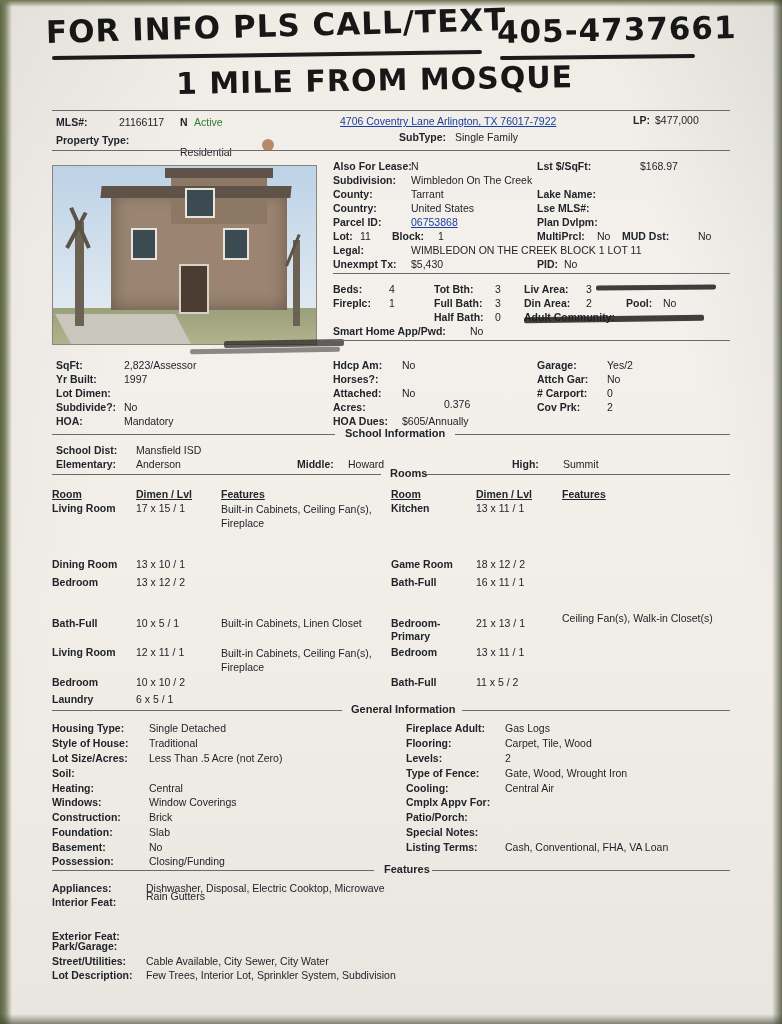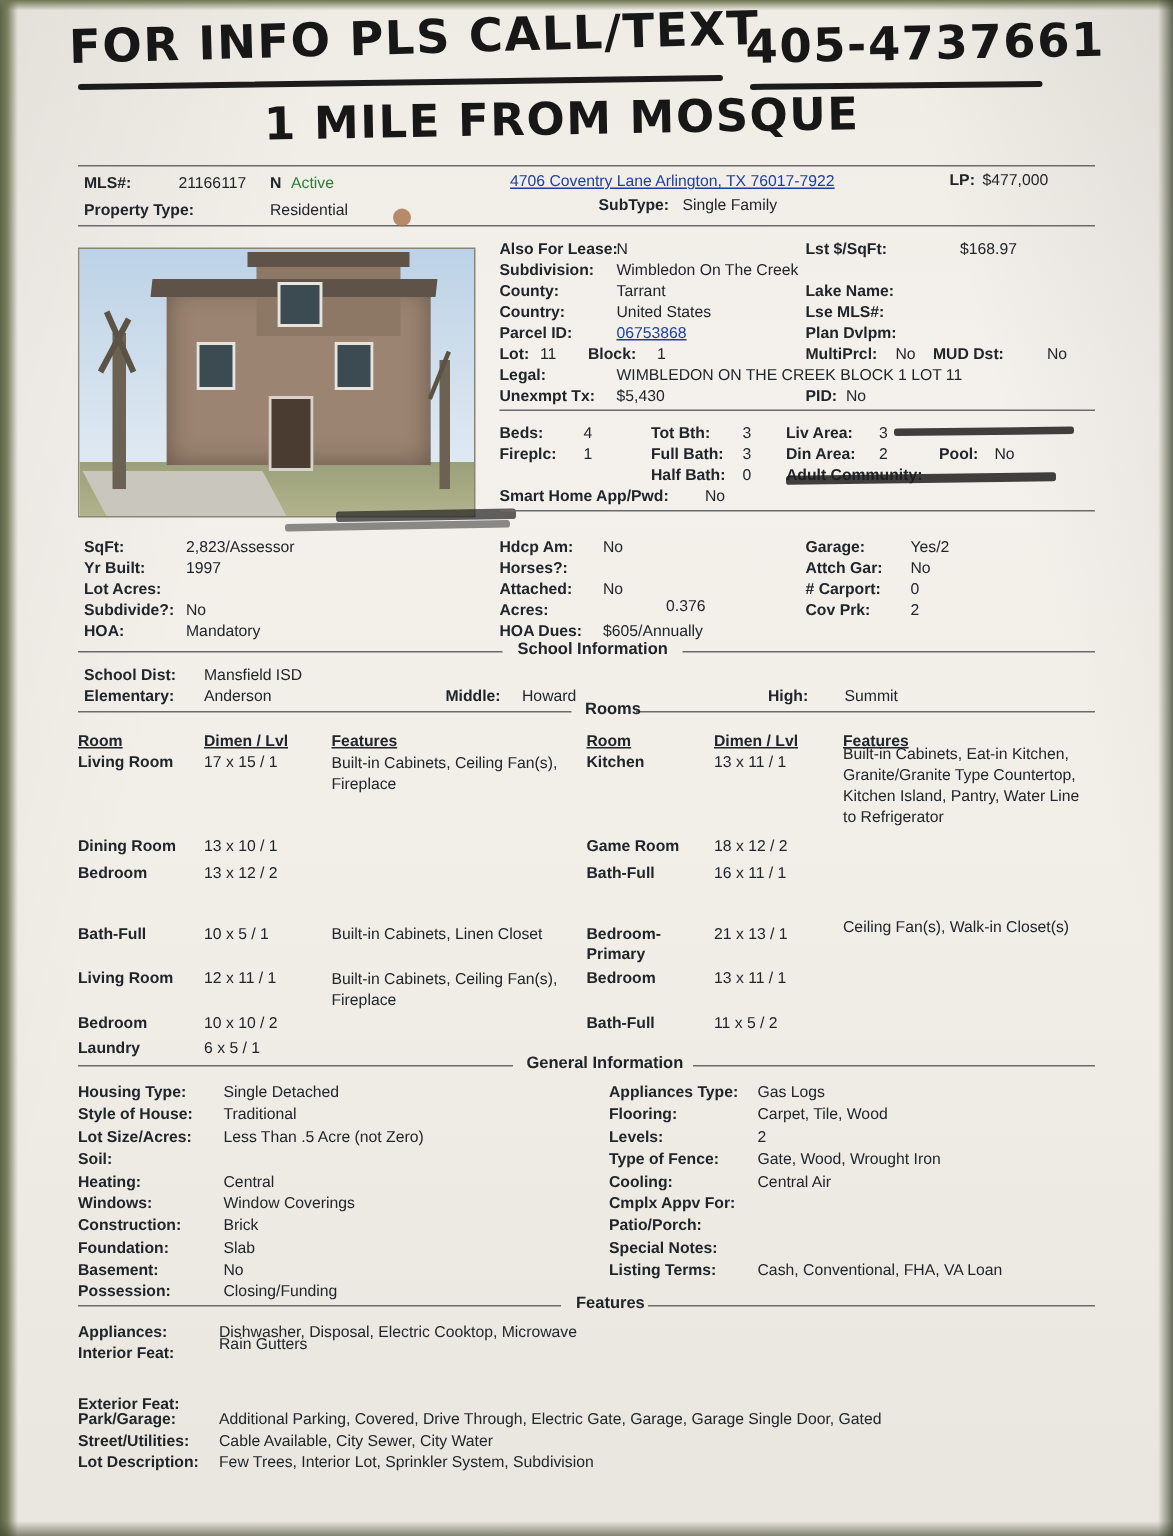--- a/index.html
+++ b/index.html
@@ -86,21 +86,21 @@
     <div class="rule" style="left:52px;top:110px;width:678px;"></div>
     <div class="t b" style="left:56px;top:116px;">MLS#:</div>
     <div class="t" style="left:119px;top:116px;">21166117</div>
     <div class="t b" style="left:180px;top:116px;">N</div>
     <div class="t green" style="left:194px;top:116px;">Active</div>
     <div class="t link" style="left:340px;top:115px;">4706 Coventry Lane Arlington, TX 76017-7922</div>
     <div class="t b" style="left:633px;top:114px;">LP:</div>
     <div class="t" style="left:655px;top:114px;">$477,000</div>
 
     <div class="t b" style="left:56px;top:134px;">Property Type:</div>
-    <div class="t" style="left:136px;top:134px;padding-left:44px;">Residential</div>
+    <div class="t" style="left:136px;top:146px;padding-left:44px;">Residential</div>
     <div class="t b" style="left:399px;top:131px;">SubType:</div>
     <div class="t" style="left:455px;top:131px;">Single Family</div>
     <div class="rule" style="left:52px;top:150px;width:678px;"></div>
 
     <div style="position:absolute;left:262px;top:139px;width:12px;height:12px;border-radius:50%;background:#a9714a;opacity:.8;"></div>
 
     <div id="photo">
       <div class="sky"></div>
       <div class="lawn"></div>
       <div class="drive"></div>
@@ -180,21 +180,21 @@
     <div class="smudge" style="left:524px;top:316px;width:180px;height:6px;transform:rotate(-0.8deg);"></div>
     <div class="smudge" style="left:224px;top:340px;width:120px;height:7px;opacity:0.7;transform:rotate(-1deg);"></div>
     <div class="smudge" style="left:190px;top:348px;width:150px;height:5px;opacity:0.5;transform:rotate(-1deg);"></div>
 
     <div class="rule" style="left:333px;top:340px;width:397px;"></div>
 
     <div class="t b" style="left:56px;top:359px;">SqFt:</div>
     <div class="t" style="left:124px;top:359px;">2,823/Assessor</div>
     <div class="t b" style="left:56px;top:373px;">Yr Built:</div>
     <div class="t" style="left:124px;top:373px;">1997</div>
-    <div class="t b" style="left:56px;top:387px;">Lot Acres:</div>
+    <div class="t b" style="left:56px;top:387px;">Lot Dimen:</div>
     <div class="t b" style="left:56px;top:401px;">Subdivide?:</div>
     <div class="t" style="left:124px;top:401px;">No</div>
     <div class="t b" style="left:56px;top:415px;">HOA:</div>
     <div class="t" style="left:124px;top:415px;">Mandatory</div>
 
     <div class="t b" style="left:333px;top:359px;">Hdcp Am:</div>
     <div class="t" style="left:402px;top:359px;">No</div>
     <div class="t b" style="left:333px;top:373px;">Horses?:</div>
     <div class="t b" style="left:333px;top:387px;">Attached:</div>
     <div class="t" style="left:402px;top:387px;">No</div>
@@ -257,24 +257,20 @@
 Fireplace</div>
 
     <div class="t b" style="left:52px;top:676px;">Bedroom</div>
     <div class="t" style="left:136px;top:676px;">10 x 10 / 2</div>
 
     <div class="t b" style="left:52px;top:693px;">Laundry</div>
     <div class="t" style="left:136px;top:693px;">6 x 5 / 1</div>
 
     <div class="t b" style="left:391px;top:502px;">Kitchen</div>
     <div class="t" style="left:476px;top:502px;">13 x 11 / 1</div>
-    <div class="t" style="left:562px;top:496px;line-height:14px;">Built-in Cabinets, Eat-in Kitchen,
-Granite/Granite Type Countertop,
-Kitchen Island, Pantry, Water Line
-to Refrigerator</div>
 
     <div class="t b" style="left:391px;top:558px;">Game Room</div>
     <div class="t" style="left:476px;top:558px;">18 x 12 / 2</div>
 
     <div class="t b" style="left:391px;top:576px;">Bath-Full</div>
     <div class="t" style="left:476px;top:576px;">16 x 11 / 1</div>
 
     <div class="t b" style="left:391px;top:617px;line-height:13px;">Bedroom-
 Primary</div>
     <div class="t" style="left:476px;top:617px;">21 x 13 / 1</div>
@@ -303,21 +299,21 @@
     <div class="t" style="left:149px;top:796px;">Window Coverings</div>
     <div class="t b" style="left:52px;top:811px;">Construction:</div>
     <div class="t" style="left:149px;top:811px;">Brick</div>
     <div class="t b" style="left:52px;top:826px;">Foundation:</div>
     <div class="t" style="left:149px;top:826px;">Slab</div>
     <div class="t b" style="left:52px;top:841px;">Basement:</div>
     <div class="t" style="left:149px;top:841px;">No</div>
     <div class="t b" style="left:52px;top:855px;">Possession:</div>
     <div class="t" style="left:149px;top:855px;">Closing/Funding</div>
 
-    <div class="t b" style="left:406px;top:722px;">Appliances Type:</div>
+    <div class="t b" style="left:406px;top:722px;">Fireplace Adult:</div>
     <div class="t" style="left:505px;top:722px;">Gas Logs</div>
     <div class="t b" style="left:406px;top:737px;">Flooring:</div>
     <div class="t" style="left:505px;top:737px;">Carpet, Tile, Wood</div>
     <div class="t b" style="left:406px;top:752px;">Levels:</div>
     <div class="t" style="left:505px;top:752px;">2</div>
     <div class="t b" style="left:406px;top:767px;">Type of Fence:</div>
     <div class="t" style="left:505px;top:767px;">Gate, Wood, Wrought Iron</div>
     <div class="t b" style="left:406px;top:782px;">Cooling:</div>
     <div class="t" style="left:505px;top:782px;">Central Air</div>
     <div class="t b" style="left:406px;top:796px;">Cmplx Appv For:</div>
@@ -332,21 +328,20 @@
 
     <div class="t b" style="left:52px;top:882px;">Appliances:</div>
     <div class="t" style="left:146px;top:882px;">Dishwasher, Disposal, Electric Cooktop, Microwave</div>
 
     <div class="t b" style="left:52px;top:896px;">Interior Feat:</div>
 
     <div class="t b" style="left:52px;top:930px;">Exterior Feat:</div>
     <div class="t" style="left:146px;top:890px;">Rain Gutters</div>
 
     <div class="t b" style="left:52px;top:940px;">Park/Garage:</div>
-    <div class="t" style="left:146px;top:940px;">Additional Parking, Covered, Drive Through, Electric Gate, Garage, Garage Single Door, Gated</div>
 
     <div class="t b" style="left:52px;top:955px;">Street/Utilities:</div>
     <div class="t" style="left:146px;top:955px;">Cable Available, City Sewer, City Water</div>
 
     <div class="t b" style="left:52px;top:969px;">Lot Description:</div>
     <div class="t" style="left:146px;top:969px;">Few Trees, Interior Lot, Sprinkler System, Subdivision</div>
 
   </div>
 
   <div id="edge-left"></div>

